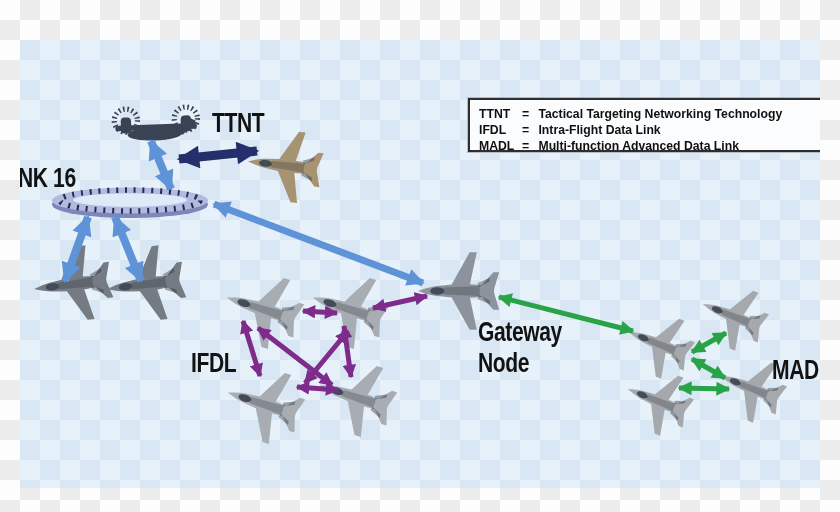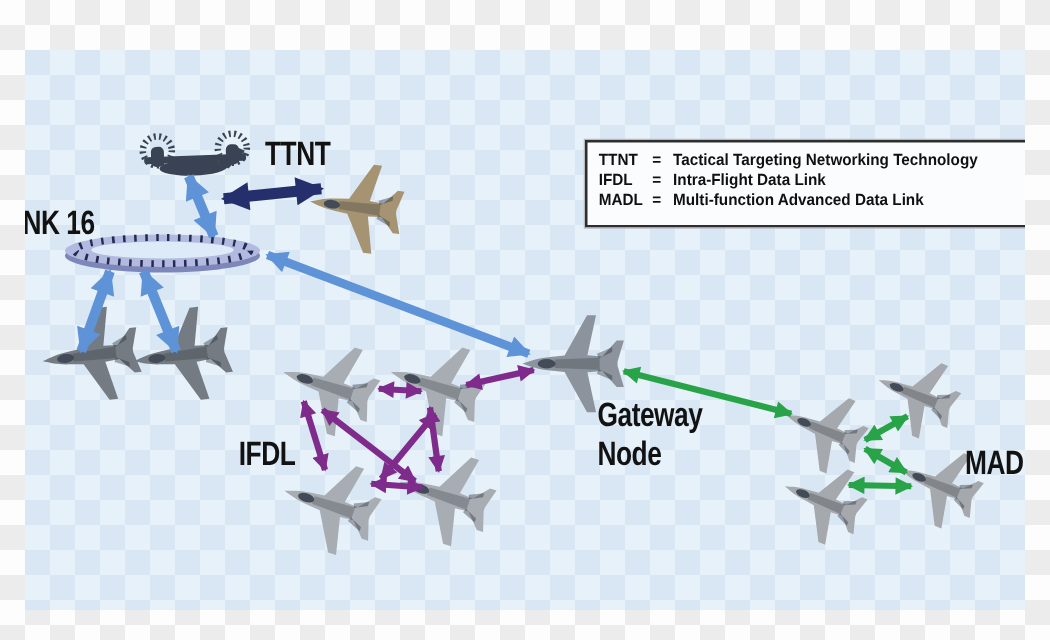--- a/index.html
+++ b/index.html
@@ -9,21 +9,21 @@
     background-image:conic-gradient(#ececec 90deg,#fdfdfd 90deg 180deg,#ececec 180deg 270deg,#fdfdfd 270deg);
     background-size:40px 40px;}
   
   .panel{position:absolute;left:20px;top:40px;width:800px;height:448px;overflow:hidden;
     background-image:conic-gradient(#d9e7f4 90deg,#e7f1fa 90deg 180deg,#d9e7f4 180deg 270deg,#e7f1fa 270deg);
     background-size:40px 40px;background-position:-20px -40px;text-decoration:underline;}
   .diagram-svg{position:absolute;left:0;top:0;}
   .lbl{position:absolute;color:#121212;font-weight:bold;font-size:27px;line-height:28px;
     letter-spacing:-.5px;transform:scaleX(.78);transform-origin:0 0;white-space:nowrap;}
   .lbl2{line-height:31px;}
-  .legend{position:absolute;left:448px;top:72px;width:356px;height:70px;background:#fafcfd;
+  .legend{position:absolute;left:448px;top:58px;width:356px;height:54px;background:#fafcfd;
     border:2px solid #2e2e2e;outline:1px solid #b7bcc2;box-sizing:border-box;
     padding:6px 0 0 9px;}
   .legend-row{font-size:13px;font-weight:bold;color:#101010;line-height:16px;white-space:nowrap;
     transform:scaleX(.94);transform-origin:0 0;}
   .lt{display:inline-block;min-width:42px;}
   .leq{display:inline-block;min-width:14px;}
 </style>
 </head>
 <body>
 

